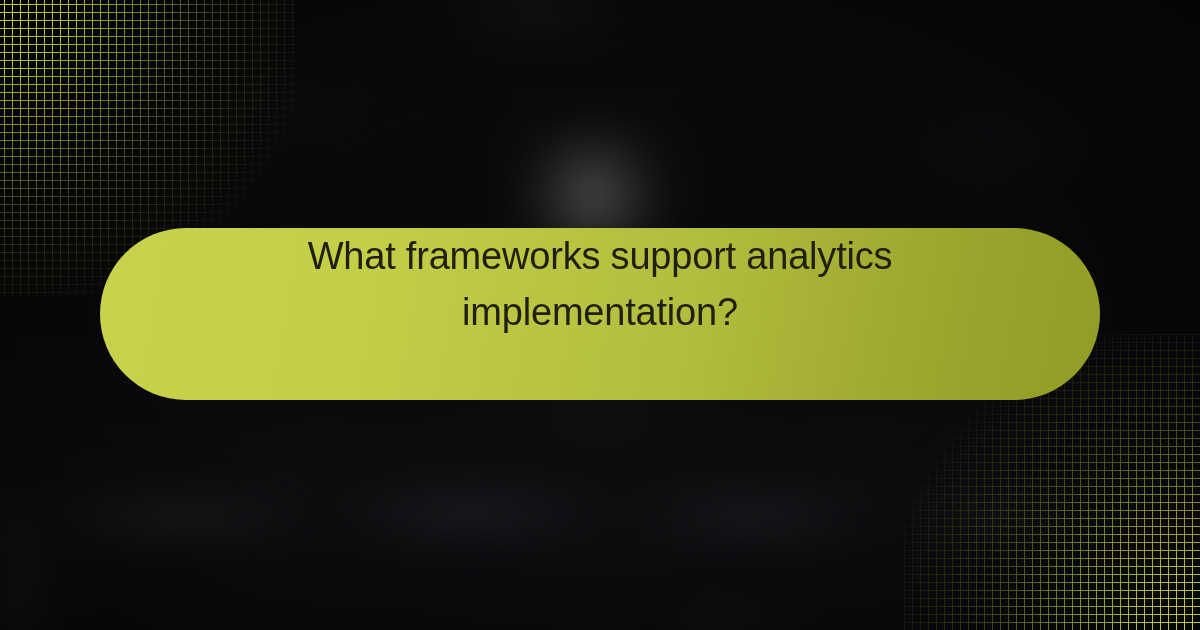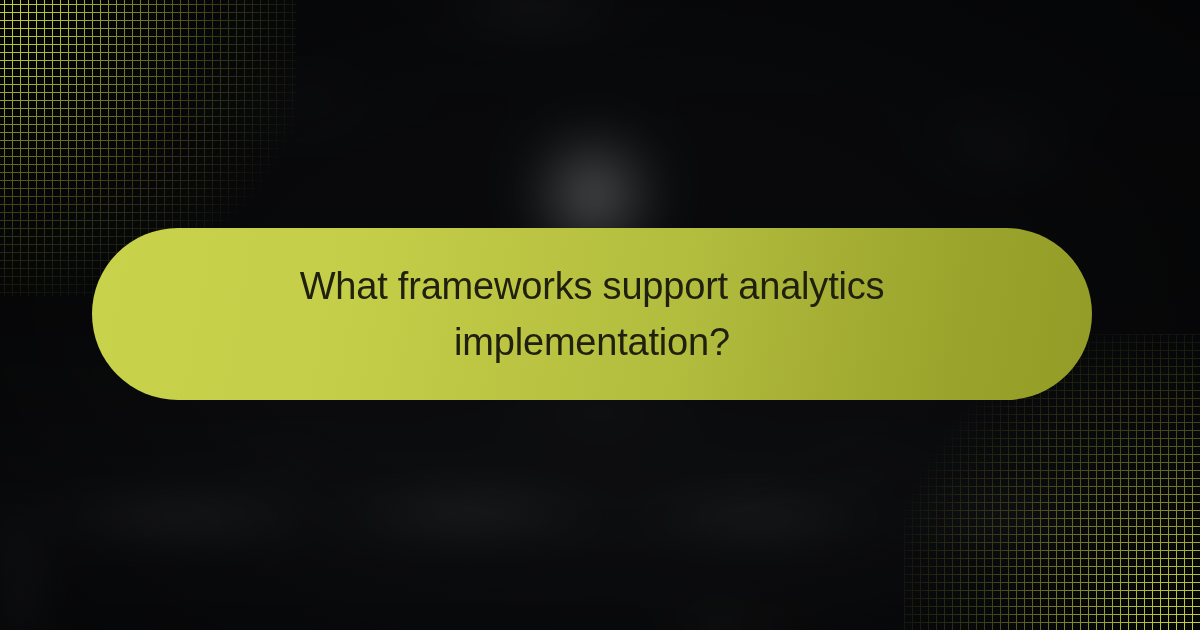--- a/index.html
+++ b/index.html
@@ -85,28 +85,27 @@
   .dots.br {
     bottom: -4px;
     right: -4px;
     -webkit-mask-image: radial-gradient(circle at 100% 100%, rgba(0,0,0,1) 0%, rgba(0,0,0,0.85) 18%, rgba(0,0,0,0.25) 52%, rgba(0,0,0,0) 78%);
     mask-image: radial-gradient(circle at 100% 100%, rgba(0,0,0,1) 0%, rgba(0,0,0,0.85) 18%, rgba(0,0,0,0.25) 52%, rgba(0,0,0,0) 78%);
   }
 
   
   .pill {
     position: absolute;
-    left: 92px;
+    left: 100px;
     top: 228px;
     width: 1000px;
     height: 172px;
     border-radius: 86px;
     background: linear-gradient(100deg, #c9d24b 0%, #c5ce48 26%, #b3bd3e 58%, #9aa32b 86%, #939c26 100%);
     display: flex;
-    align-items: center;
     justify-content: center;
     box-sizing: border-box;
     padding: 0 70px;
   }
   .pill-text {
     margin: 0;
     text-align: center;
     color: #20200f;
     font-size: 38px;
     line-height: 56px;

